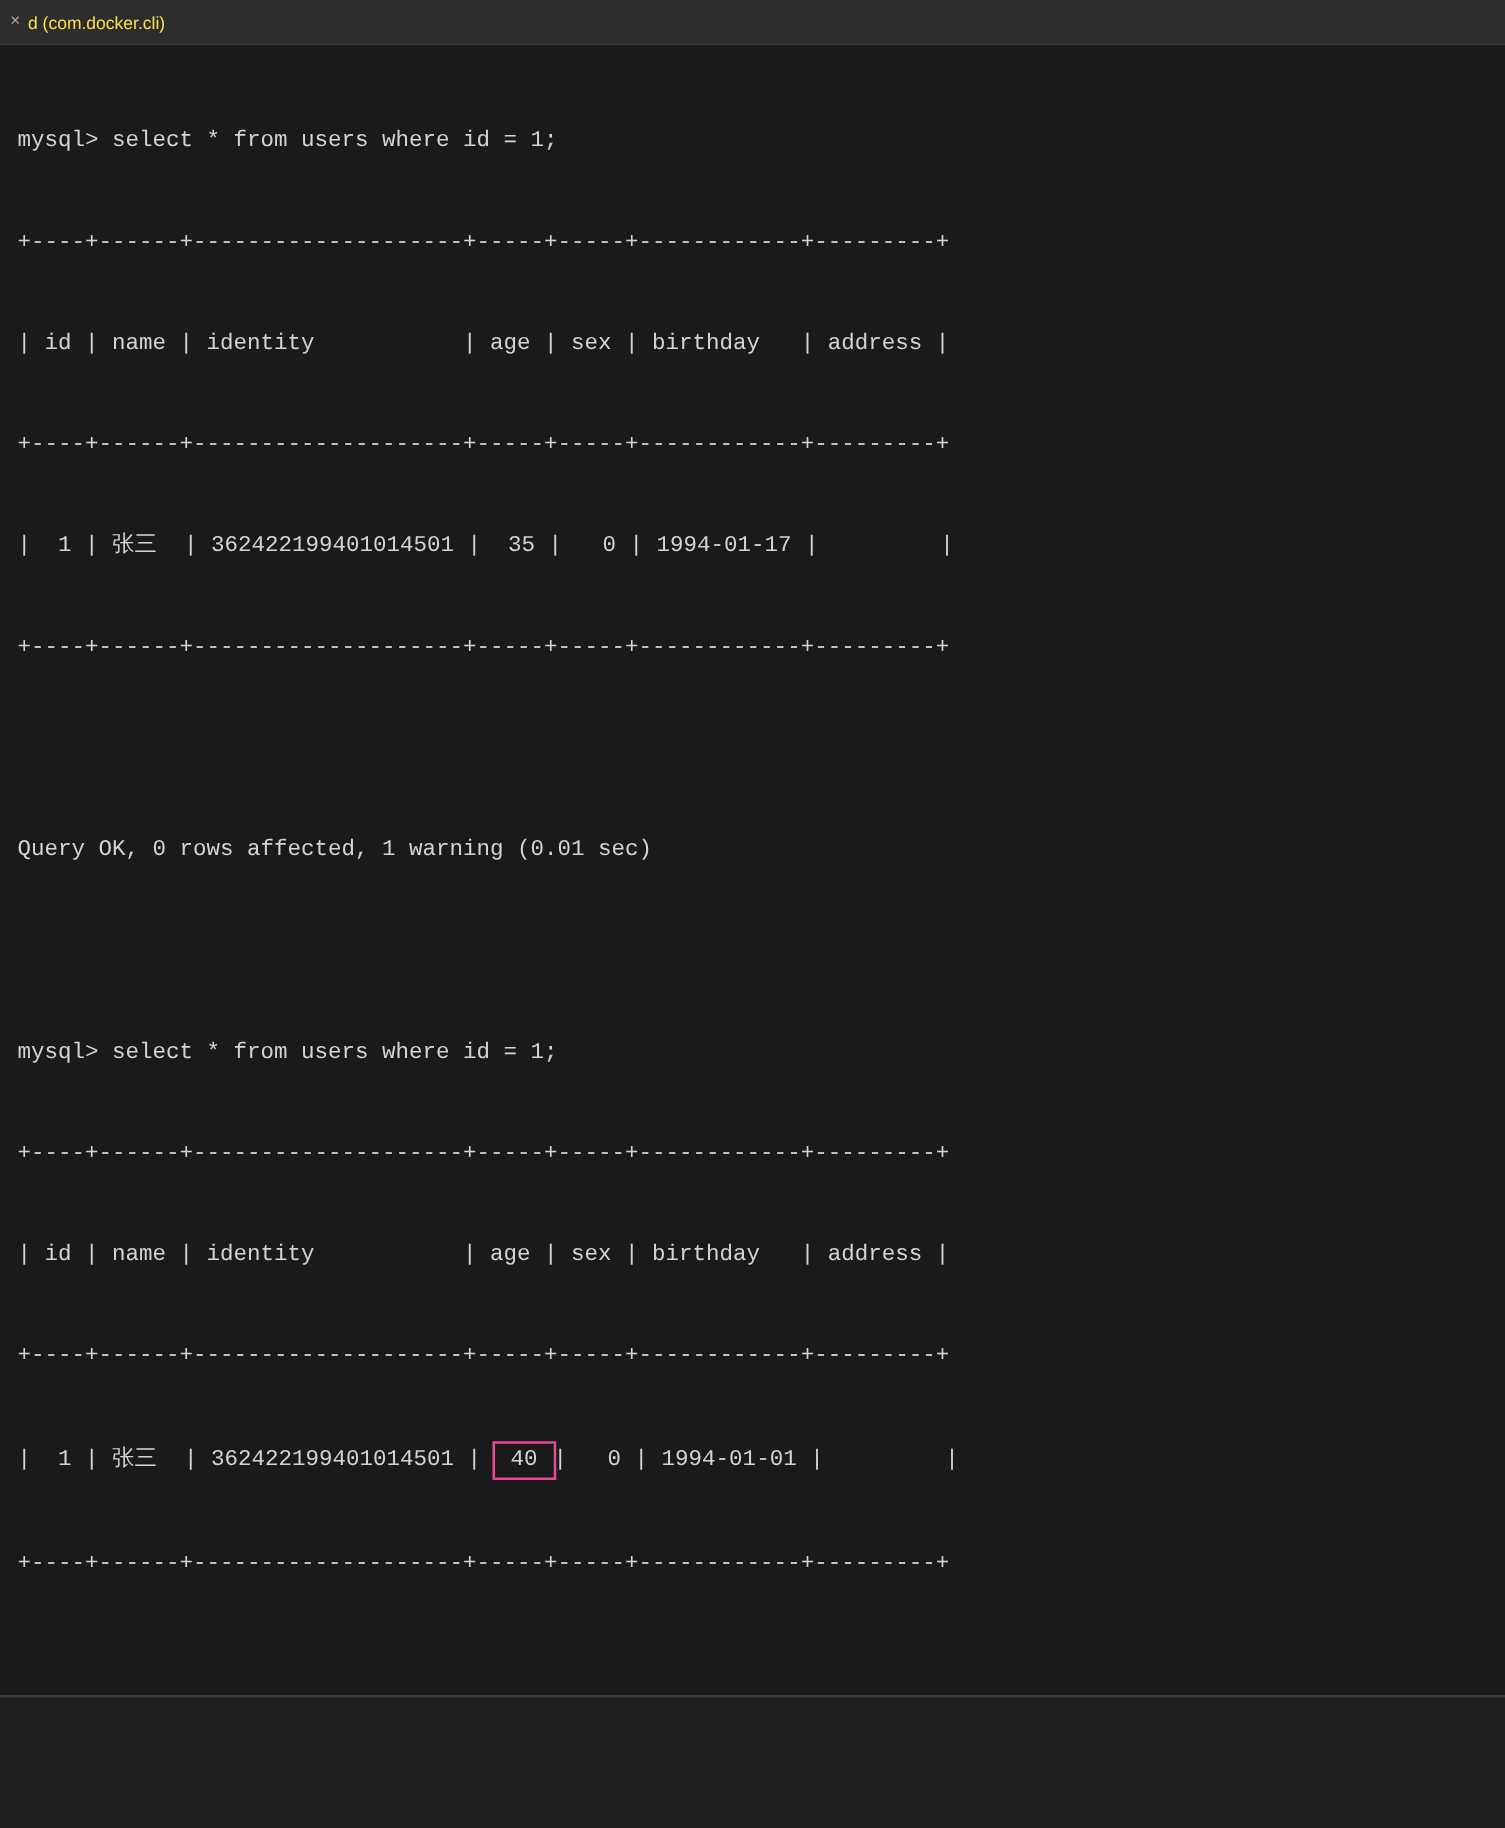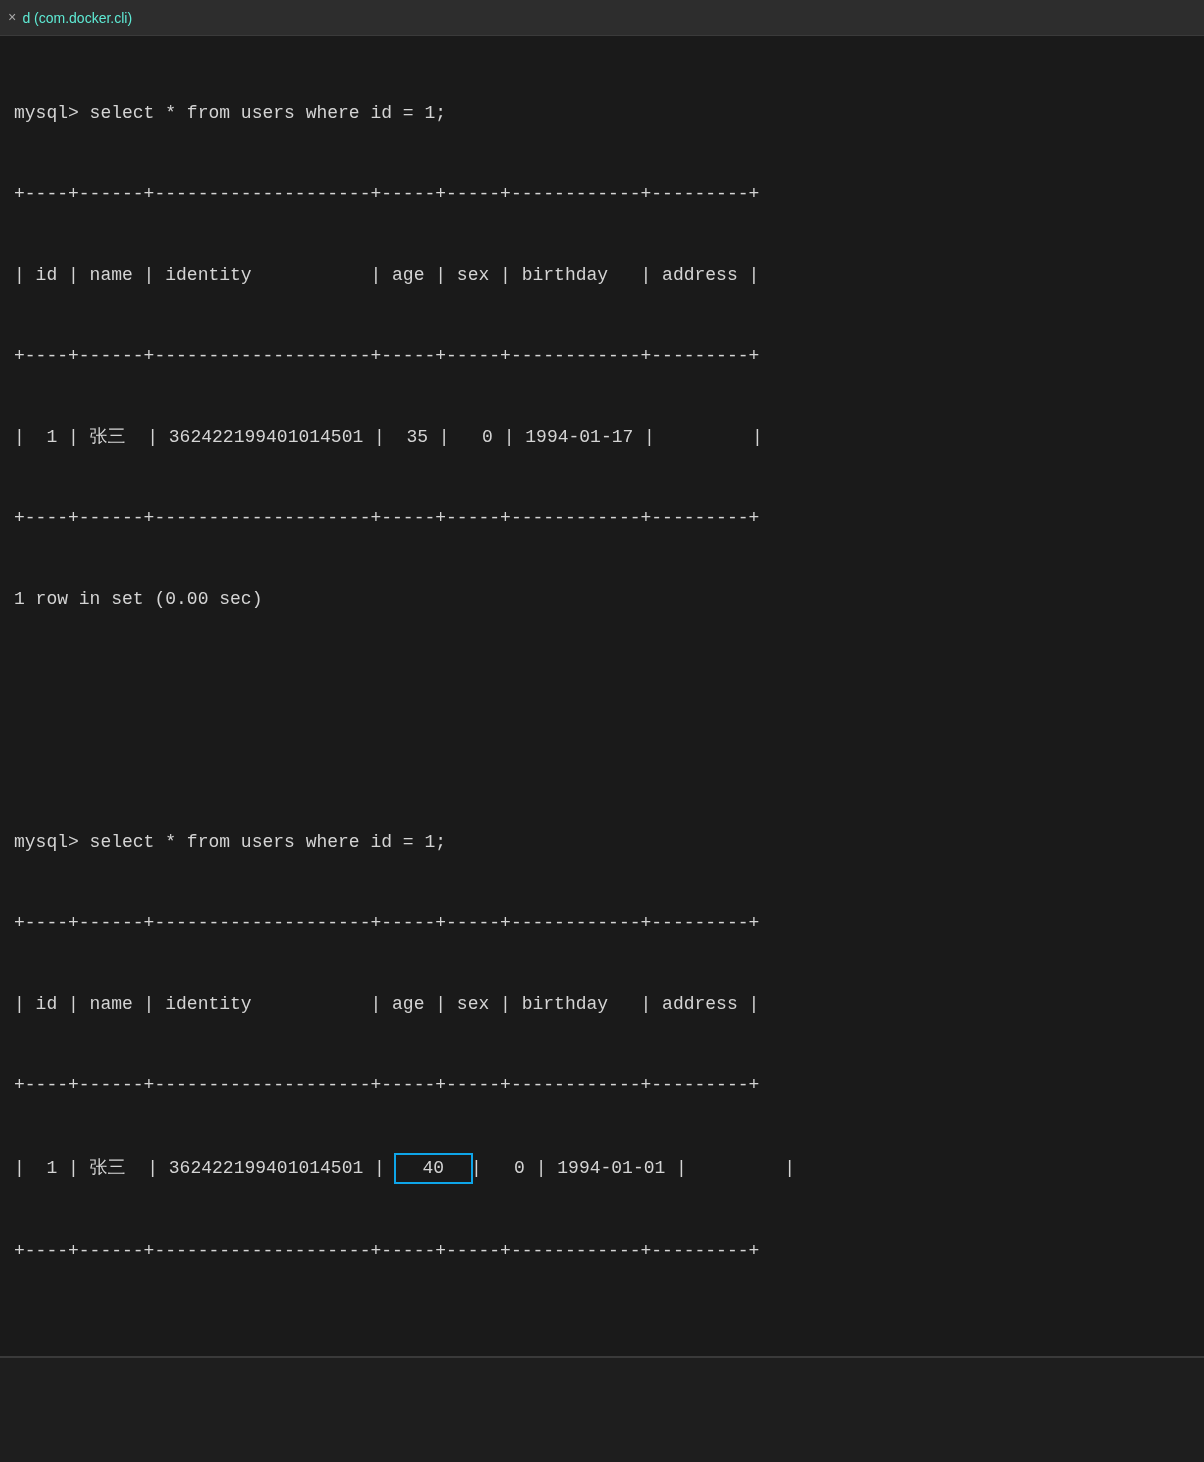--- a/index.html
+++ b/index.html
@@ -23,21 +23,21 @@
     }
 
     .tab-close {
       color: #aaa;
       font-size: 14px;
       margin-right: 6px;
       cursor: pointer;
     }
 
     .tab-label {
-      color: #5eead4;
+      color: #fde047;
       font-size: 14px;
       font-family: 'Segoe UI', Arial, sans-serif;
     }
 
     .terminal-pane {
       background: #1a1a1a;
       padding: 10px 14px;
       color: #d4d4d4;
       font-family: 'Courier New', Courier, monospace;
       font-size: 18px;
@@ -45,22 +45,22 @@
       white-space: pre;
     }
 
     .terminal-pane-upper {
       min-height: 640px;
       border-bottom: 2px solid #3a3a3a;
     }
 
     .highlight-box {
       display: inline-block;
-      border: 2px solid #0ea5e9;
-      padding: 0 16px;
+      border: 2px solid #ec4899;
+      padding: 0 2px;
       margin: 0 -2px;
       line-height: inherit;
     }
 
     .line {
       display: block;
     }
   </style>
 </head>
 <body>
@@ -71,22 +71,22 @@
     <span class="tab-label">d (com.docker.cli)</span>
   </div>
 
   <div class="terminal-pane terminal-pane-upper">
     <span class="line">mysql&gt; select * from users where id = 1;</span>
     <span class="line">+----+------+--------------------+-----+-----+------------+---------+</span>
     <span class="line">| id | name | identity           | age | sex | birthday   | address |</span>
     <span class="line">+----+------+--------------------+-----+-----+------------+---------+</span>
     <span class="line">|  1 | 张三  | 362422199401014501 |  35 |   0 | 1994-01-17 |         |</span>
     <span class="line">+----+------+--------------------+-----+-----+------------+---------+</span>
-    <span class="line">1 row in set (0.00 sec)</span>
     <span class="line">&nbsp;</span>
+    <span class="line">Query OK, 0 rows affected, 1 warning (0.01 sec)</span>
     <span class="line">&nbsp;</span>
     <span class="line">mysql&gt; select * from users where id = 1;</span>
     <span class="line">+----+------+--------------------+-----+-----+------------+---------+</span>
     <span class="line">| id | name | identity           | age | sex | birthday   | address |</span>
     <span class="line">+----+------+--------------------+-----+-----+------------+---------+</span>
     <span class="line">|  1 | 张三  | 362422199401014501 | <span class="highlight-box"> 40 </span>|   0 | 1994-01-01 |         |</span>
     <span class="line">+----+------+--------------------+-----+-----+------------+---------+</span>
     
   </div>
 </div>

